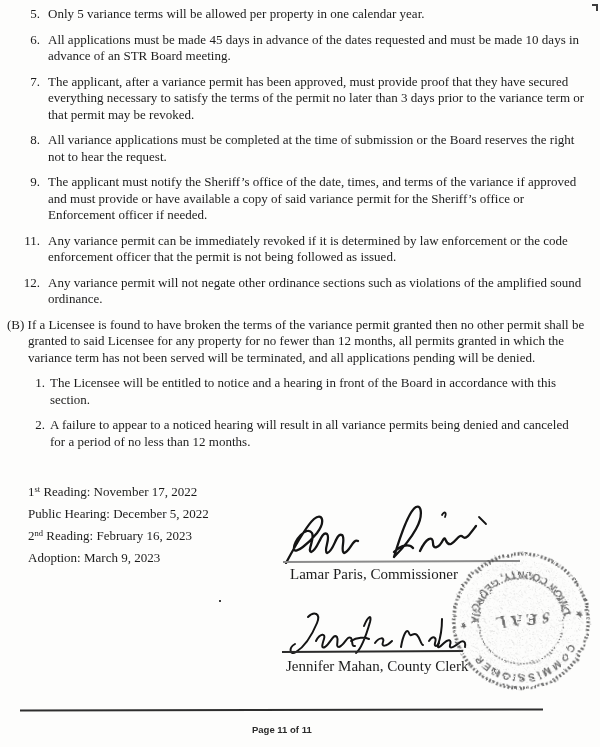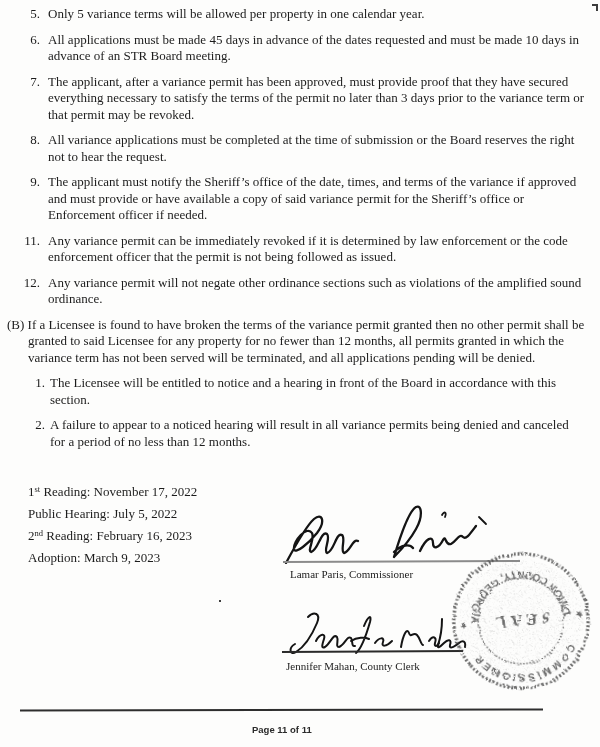--- a/index.html
+++ b/index.html
@@ -12,21 +12,21 @@
   .item{display:flex;margin-bottom:9px;}
   .item .num{flex:0 0 22px;text-align:right;margin-right:8px;}
   .item .txt{flex:1;}
   .secb{margin:0 0 9px 0;padding-left:10px;text-indent:-21px;}
   .sublist .item .num{flex:0 0 27px;margin-right:5px;}
   .dates{margin-top:34px;margin-left:10px;}
   .date-line{line-height:15px;margin-bottom:7px;white-space:nowrap;}
   .date-line sup{font-size:8.5px;line-height:0;vertical-align:4px;letter-spacing:0;}
   .sig{position:absolute;}
   .sig svg{display:block;}
-  .sig-label{font-size:11px;line-height:15px;margin-top:3px;}
+  .sig-label{font-size:15px;line-height:15px;margin-top:3px;}
   #sig1{left:282px;top:500px;width:255px;}
   #sig1 .sig-label{margin-left:8px;}
   #sig2{left:280px;top:608px;width:255px;}
   #sig2 .sig-label{margin-left:6px;}
   .seal{position:absolute;left:448px;top:546px;width:146px;height:150px;opacity:.9;}
   .footer-line{position:absolute;left:20px;top:709px;width:523px;height:2px;background:#2e2e2e;transform:rotate(-.12deg);}
   .page-num{position:absolute;left:252px;top:722px;font-family:Liberation Sans, sans-serif;font-size:9.5px;font-weight:bold;color:#2b2b2b;}
   .speck{position:absolute;background:#3d3d3d;}
 </style>
 </head>
@@ -73,21 +73,21 @@
       <span class="txt">The Licensee will be entitled to notice and a hearing in front of the Board in accordance with this section.</span>
     </div>
     <div class="item">
       <span class="num">2.</span>
       <span class="txt">A failure to appear to a noticed hearing will result in all variance permits being denied and canceled for a period of no less than 12 months.</span>
     </div>
   </div>
 
   <div class="dates">
     <div class="date-line"><span>1</span><sup>st</sup><span> Reading: November 17, 2022</span></div>
-    <div class="date-line"><span></span><sup></sup><span>Public Hearing: July 5, 2022</span></div>
+    <div class="date-line"><span></span><sup></sup><span>Public Hearing: December 5, 2022</span></div>
     <div class="date-line"><span>2</span><sup>nd</sup><span> Reading: February 16, 2023</span></div>
     <div class="date-line"><span></span><sup></sup><span>Adoption: March 9, 2023</span></div>
   </div>
 
   <div class="sig" id="sig1">
     <svg width="240" height="64" viewBox="0 0 240 64">
       <g fill="none" stroke="#141414" stroke-width="2.3" stroke-linecap="round" stroke-linejoin="round">
         <path d="M4,63 C12,48 24,26 32,19 C40,12 44,21 35,33 C27,43 13,55 12,49 C11,41 25,25 30,33 C33,39 25,51 29,52 C36,51 39,30 45,34 C49,38 41,51 45,53 C52,52 54,32 60,35 C64,38 58,51 62,53 C68,52 71,38 76,41"></path>
         <path d="M112,57 C118,37 127,11 134,7 C140,4 141,17 134,29 C128,40 119,50 112,57 M112,52 C120,44 128,44 131,48"></path>
         <path d="M138,51 C144,38 151,35 151,43 C151,50 157,48 161,40 C164,34 163,46 169,44 C175,41 177,33 181,37 C184,40 188,34 194,26"></path>

